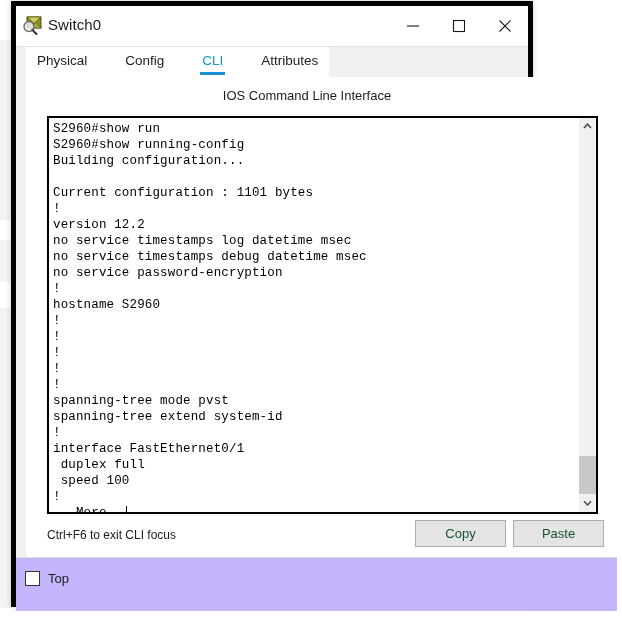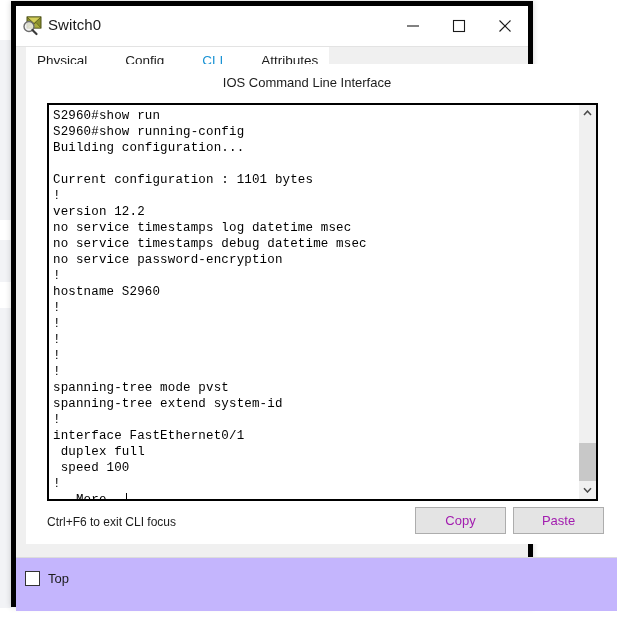--- a/index.html
+++ b/index.html
@@ -129,21 +129,21 @@
     right: 9px;
     bottom: -3px;
     height: 3px;
     background: #1a93d4;
   }
 
   
   #content-panel {
     position: absolute;
     left: 10px;
-    top: 58px;
+    top: 71px;
     width: 582px;
     height: 480px;
     background: #ffffff;
   }
 
   #cli-heading {
     position: absolute;
     left: 0;
     top: 11px;
     width: 562px;
@@ -224,21 +224,21 @@
   }
   .panel-btn {
     position: absolute;
     top: 443px;
     width: 91px;
     height: 27px;
     background: #e4e4e4;
     border: 1px solid #adadad;
     font-family: "Liberation Sans", sans-serif;
     font-size: 13px;
-    color: #a21caf;
+    color: #14532d;
     cursor: default;
     padding: 0;
   }
   #btn-copy  { left: 389px; }
   #btn-paste { left: 487px; }
 
   
   #bottom-bar {
     position: absolute;
     left: 0;

